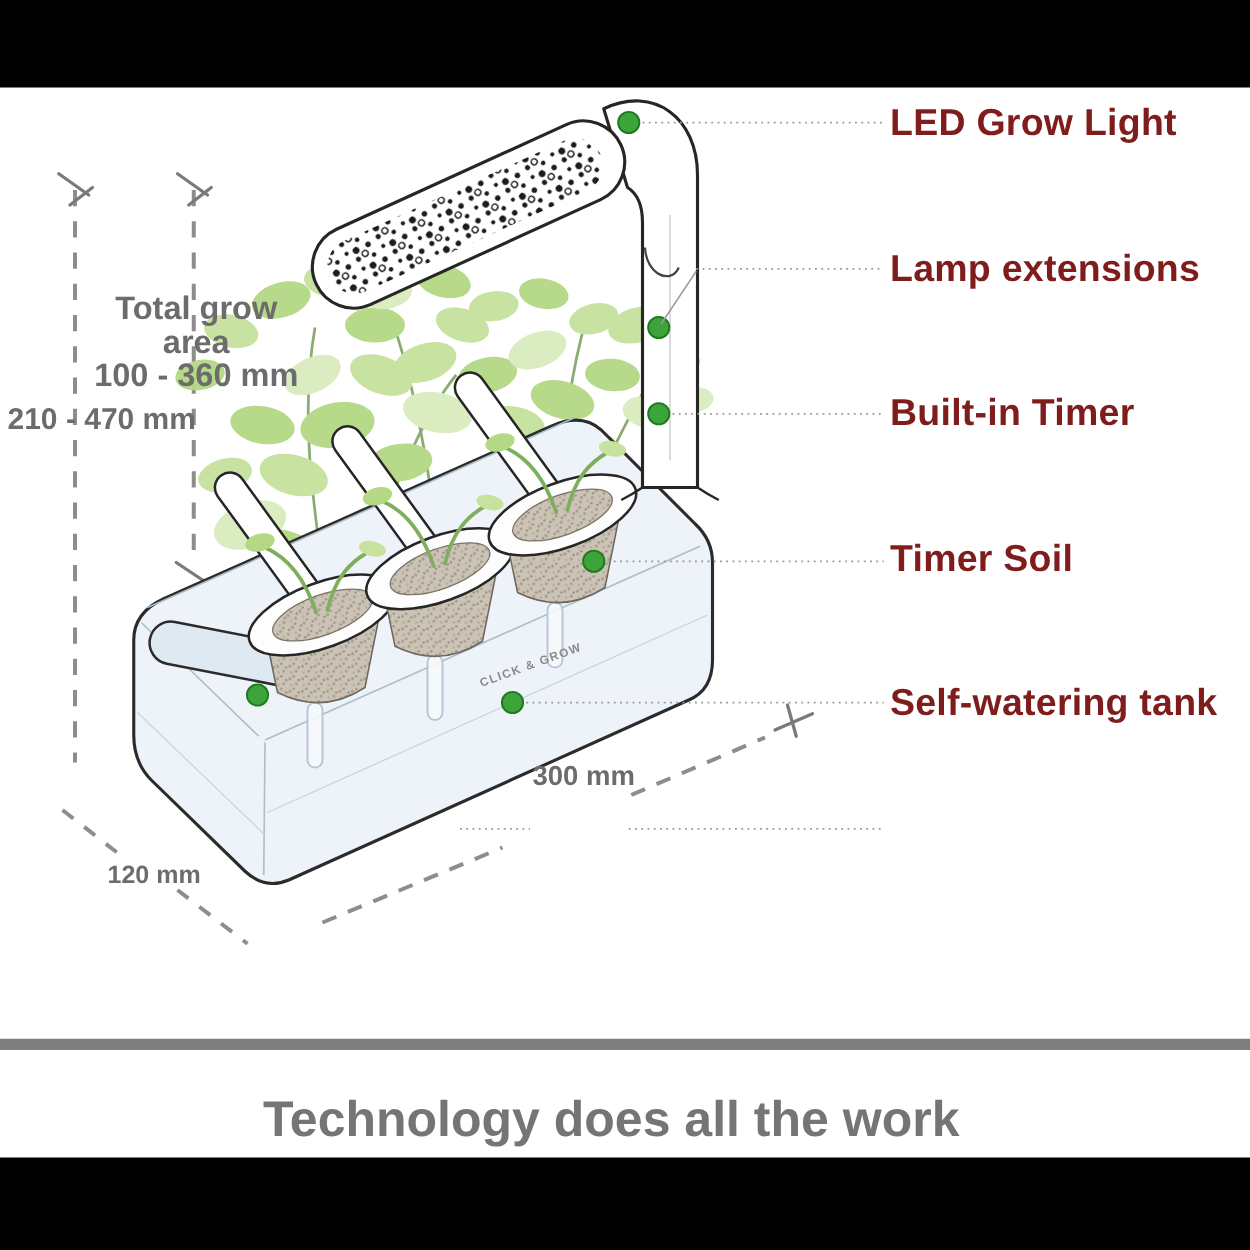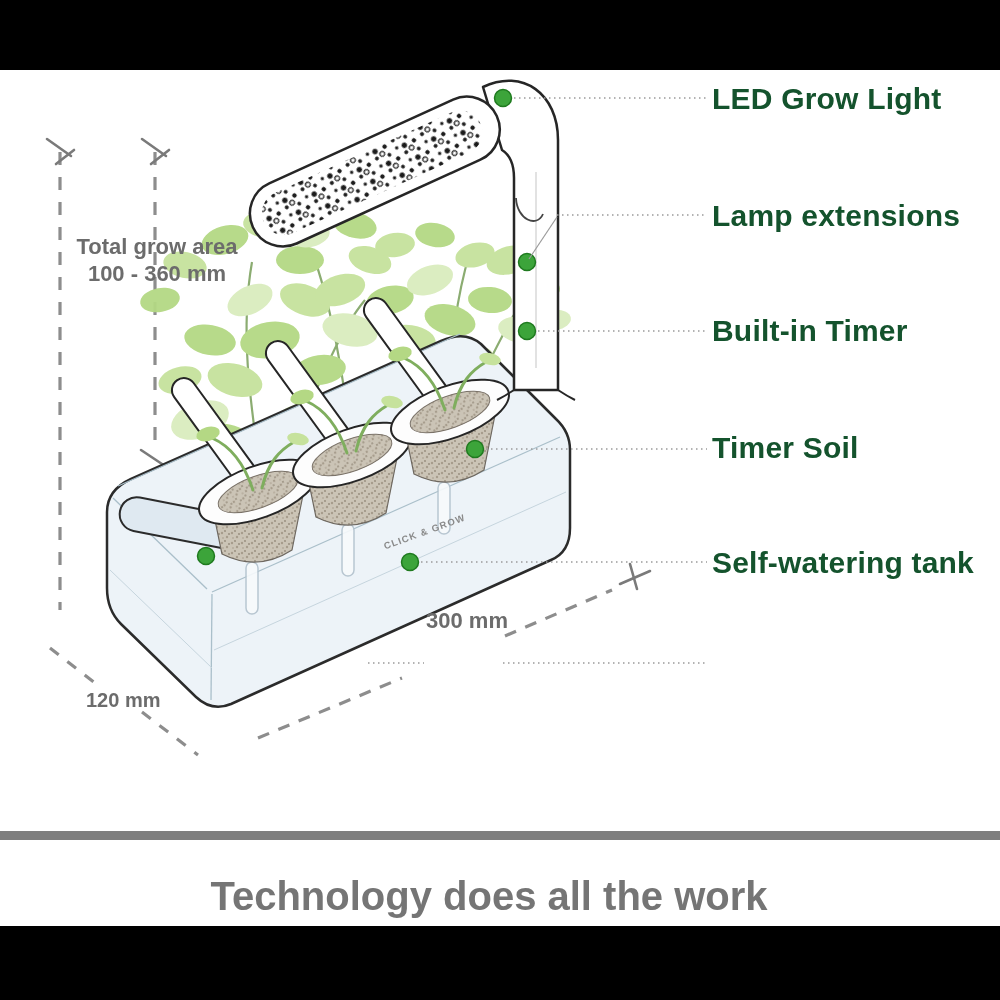--- a/index.html
+++ b/index.html
@@ -3,24 +3,24 @@
 <meta charset="utf-8">
 <style>
   html,body{margin:0;padding:0;background:#fff;}
   #stage{position:relative;width:1000px;height:1000px;overflow:hidden;background:#fff;
          font-family:"Liberation Sans", sans-serif;}
   .bar-black{position:absolute;left:0;width:1000px;background:#000;z-index:3;}
   #bar-top{top:0;height:70px;}
   #bar-bottom{top:926px;height:74px;}
   #divider{position:absolute;left:0;top:831px;width:1000px;height:9px;background:#7e7e7e;z-index:3;}
   #diagram-svg{position:absolute;left:0;top:0;width:1000px;height:1000px;z-index:1;}
-  .feature-label{position:absolute;left:712px;width:285px;color:#14532d;font-weight:bold;
+  .feature-label{position:absolute;left:712px;width:285px;color:#7f1d1d;font-weight:bold;
                  font-size:30px;line-height:38px;letter-spacing:.2px;z-index:2;}
   .dim-text{position:absolute;color:#6c6c6c;font-weight:bold;z-index:2;}
-  #dim-grow-area{left:62px;top:233px;width:190px;text-align:center;font-size:22px;line-height:27px;}
+  #dim-grow-area{left:62px;top:233px;width:190px;text-align:center;font-size:26px;line-height:27px;}
   #dim-height{left:6px;top:322px;font-size:24px;}
   #dim-length{left:426px;top:608px;font-size:22px;}
   #dim-depth{left:86px;top:689px;font-size:20px;}
   #footer-title{position:absolute;left:0;top:872px;width:978px;text-align:center;
                 color:#757575;font-weight:bold;font-size:40px;line-height:48px;z-index:4;}
 </style>
 </head>
 <body>
 
 <div id="stage">
@@ -210,20 +210,21 @@
   <div class="feature-label" style="top:80px">LED Grow Light</div>
   <div class="feature-label" style="top:197px">Lamp extensions</div>
   <div class="feature-label" style="top:312px">Built-in Timer</div>
   <div class="feature-label" style="top:429px">Timer Soil</div>
   <div class="feature-label" style="top:544px">Self-watering tank</div>
 
   <div id="dim-grow-area" class="dim-text">
     <div>Total grow area</div>
     <div>100 - 360 mm</div>
   </div>
+  <div id="dim-height" class="dim-text">210 - 470 mm</div>
   <div id="dim-length" class="dim-text">300 mm</div>
   <div id="dim-depth" class="dim-text">120 mm</div>
 
   <div id="divider"></div>
   <div id="footer-title">Technology does all the work</div>
   <div id="bar-bottom" class="bar-black"></div>
 
 </div>
 
 </body></html>

